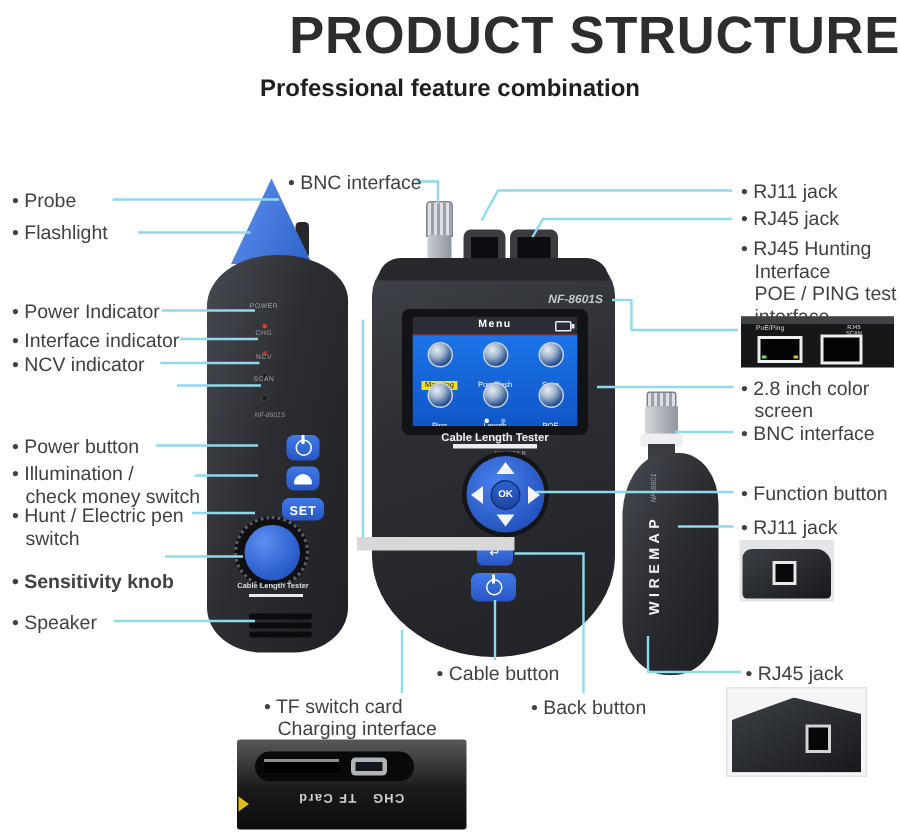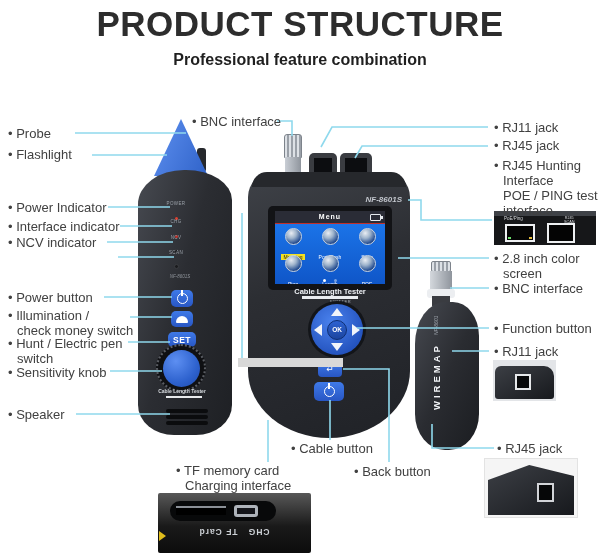--- a/index.html
+++ b/index.html
@@ -1,20 +1,20 @@
 <!DOCTYPE html>
 <html><head>
 <meta charset="utf-8">
 <style>
   html,body{margin:0;padding:0;background:#fff;}
   #stage{position:relative;width:600px;height:560px;background:#ffffff;overflow:hidden;
          font-family:"Liberation Sans",sans-serif;}
 
   
-  .title{position:absolute;left:0;top:4px;width:600px;text-align:center;
+  .title{position:absolute;left:0;top:4px;width:600px;text-align:right;
          font-size:35px;font-weight:800;color:#2d2d2d;letter-spacing:.5px;}
   .subtitle{position:absolute;left:0;top:51px;width:600px;text-align:center;
             font-size:16px;font-weight:600;color:#1f1f1f;}
 
   
   .lbl{position:absolute;font-size:13px;color:#414141;line-height:1.16;
        white-space:pre-line;padding-left:9px;text-indent:-9px;z-index:60;}
   .lbl::before{content:"• ";}
 
   
@@ -28,21 +28,21 @@
   .p-clip{position:absolute;left:197px;top:148px;width:9px;height:24px;background:#26282c;border-radius:3px;z-index:5;}
   .p-body{position:absolute;left:138px;top:170px;width:94px;height:265px;z-index:6;
           background:linear-gradient(105deg,#474a51 0%,#2b2d32 45%,#1e2024 100%);
           border-radius:46px 46px 36px 36px / 34px 30px 30px 30px;}
   .led-row{position:absolute;width:34px;text-align:center;z-index:8;}
   .led-t{display:block;font-size:4.5px;color:#9aa0a8;letter-spacing:.4px;}
   .led-d{display:inline-block;width:3px;height:3px;border-radius:50%;margin-top:1px;}
   .p-model{position:absolute;left:154px;top:274px;width:52px;text-align:center;
            font-size:4.5px;font-style:italic;color:#8d9299;z-index:8;}
   .pb{position:absolute;background:linear-gradient(180deg,#3f7ae8,#2856c4);
-      border-radius:5px;z-index:8;display:flex;align-items:center;justify-content:center;}
+      border-radius:5px;z-index:8;display:flex;align-items:center;justify-content:center;margin-left:20px;}
   .pw{position:relative;width:9px;height:9px;border:1.5px solid #fff;border-radius:50%;}
   .pw::after{content:"";position:absolute;left:50%;top:-4px;transform:translateX(-50%);
              width:2px;height:6px;background:#fff;}
   .lamp-ico{display:block;width:12px;height:7px;background:#fff;border-radius:6px 6px 1px 1px;}
   .set-txt{font-size:8.5px;font-weight:bold;color:#fff;letter-spacing:.5px;}
   .p-knob-ring{position:absolute;left:156px;top:344px;width:50px;height:48px;border-radius:50%;
                background:#0f1013;border:2px dotted #5a5d63;box-sizing:border-box;z-index:8;}
   .p-knob{position:absolute;left:163px;top:350px;width:37px;height:37px;border-radius:50%;z-index:9;
           background:radial-gradient(circle at 35% 30%,#5d8ff2,#2e62ce 60%,#1d4aae);}
   .p-foot{position:absolute;left:150px;top:388px;width:64px;text-align:center;
@@ -334,32 +334,32 @@
   <div class="lbl" style="left:8px;top:126px;">Probe</div>
   <div class="lbl" style="left:8px;top:147px;">Flashlight</div>
   <div class="lbl" style="left:8px;top:200px;">Power Indicator</div>
   <div class="lbl" style="left:8px;top:219px;">Interface indicator</div>
   <div class="lbl" style="left:8px;top:235px;">NCV indicator</div>
   <div class="lbl" style="left:8px;top:290px;">Power button</div>
   <div class="lbl" style="left:8px;top:308px;">Illumination /
 check money switch</div>
   <div class="lbl" style="left:8px;top:336px;">Hunt / Electric pen
 switch</div>
-  <div class="lbl" style="left:8px;top:365px;">Sensitivity knob</div>
+  <div class="lbl" style="left:8px;top:380px;font-weight:bold;">Sensitivity knob</div>
   <div class="lbl" style="left:8px;top:407px;">Speaker</div>
   <div class="lbl" style="left:494px;top:120px;">RJ11 jack</div>
   <div class="lbl" style="left:494px;top:138px;">RJ45 jack</div>
   <div class="lbl" style="left:494px;top:158px;">RJ45 Hunting
 Interface
 POE / PING test
 interface</div>
   <div class="lbl" style="left:494px;top:251px;">2.8 inch color
 screen</div>
   <div class="lbl" style="left:494px;top:281px;">BNC interface</div>
   <div class="lbl" style="left:494px;top:321px;">Function button</div>
   <div class="lbl" style="left:494px;top:344px;">RJ11 jack</div>
   <div class="lbl" style="left:497px;top:441px;">RJ45 jack</div>
   <div class="lbl" style="left:291px;top:441px;">Cable button</div>
   <div class="lbl" style="left:354px;top:464px;">Back button</div>
-  <div class="lbl" style="left:176px;top:463px;">TF memory card
+  <div class="lbl" style="left:176px;top:463px;">TF switch card
 Charging interface</div>
 
 </div>
 
 </body></html>

